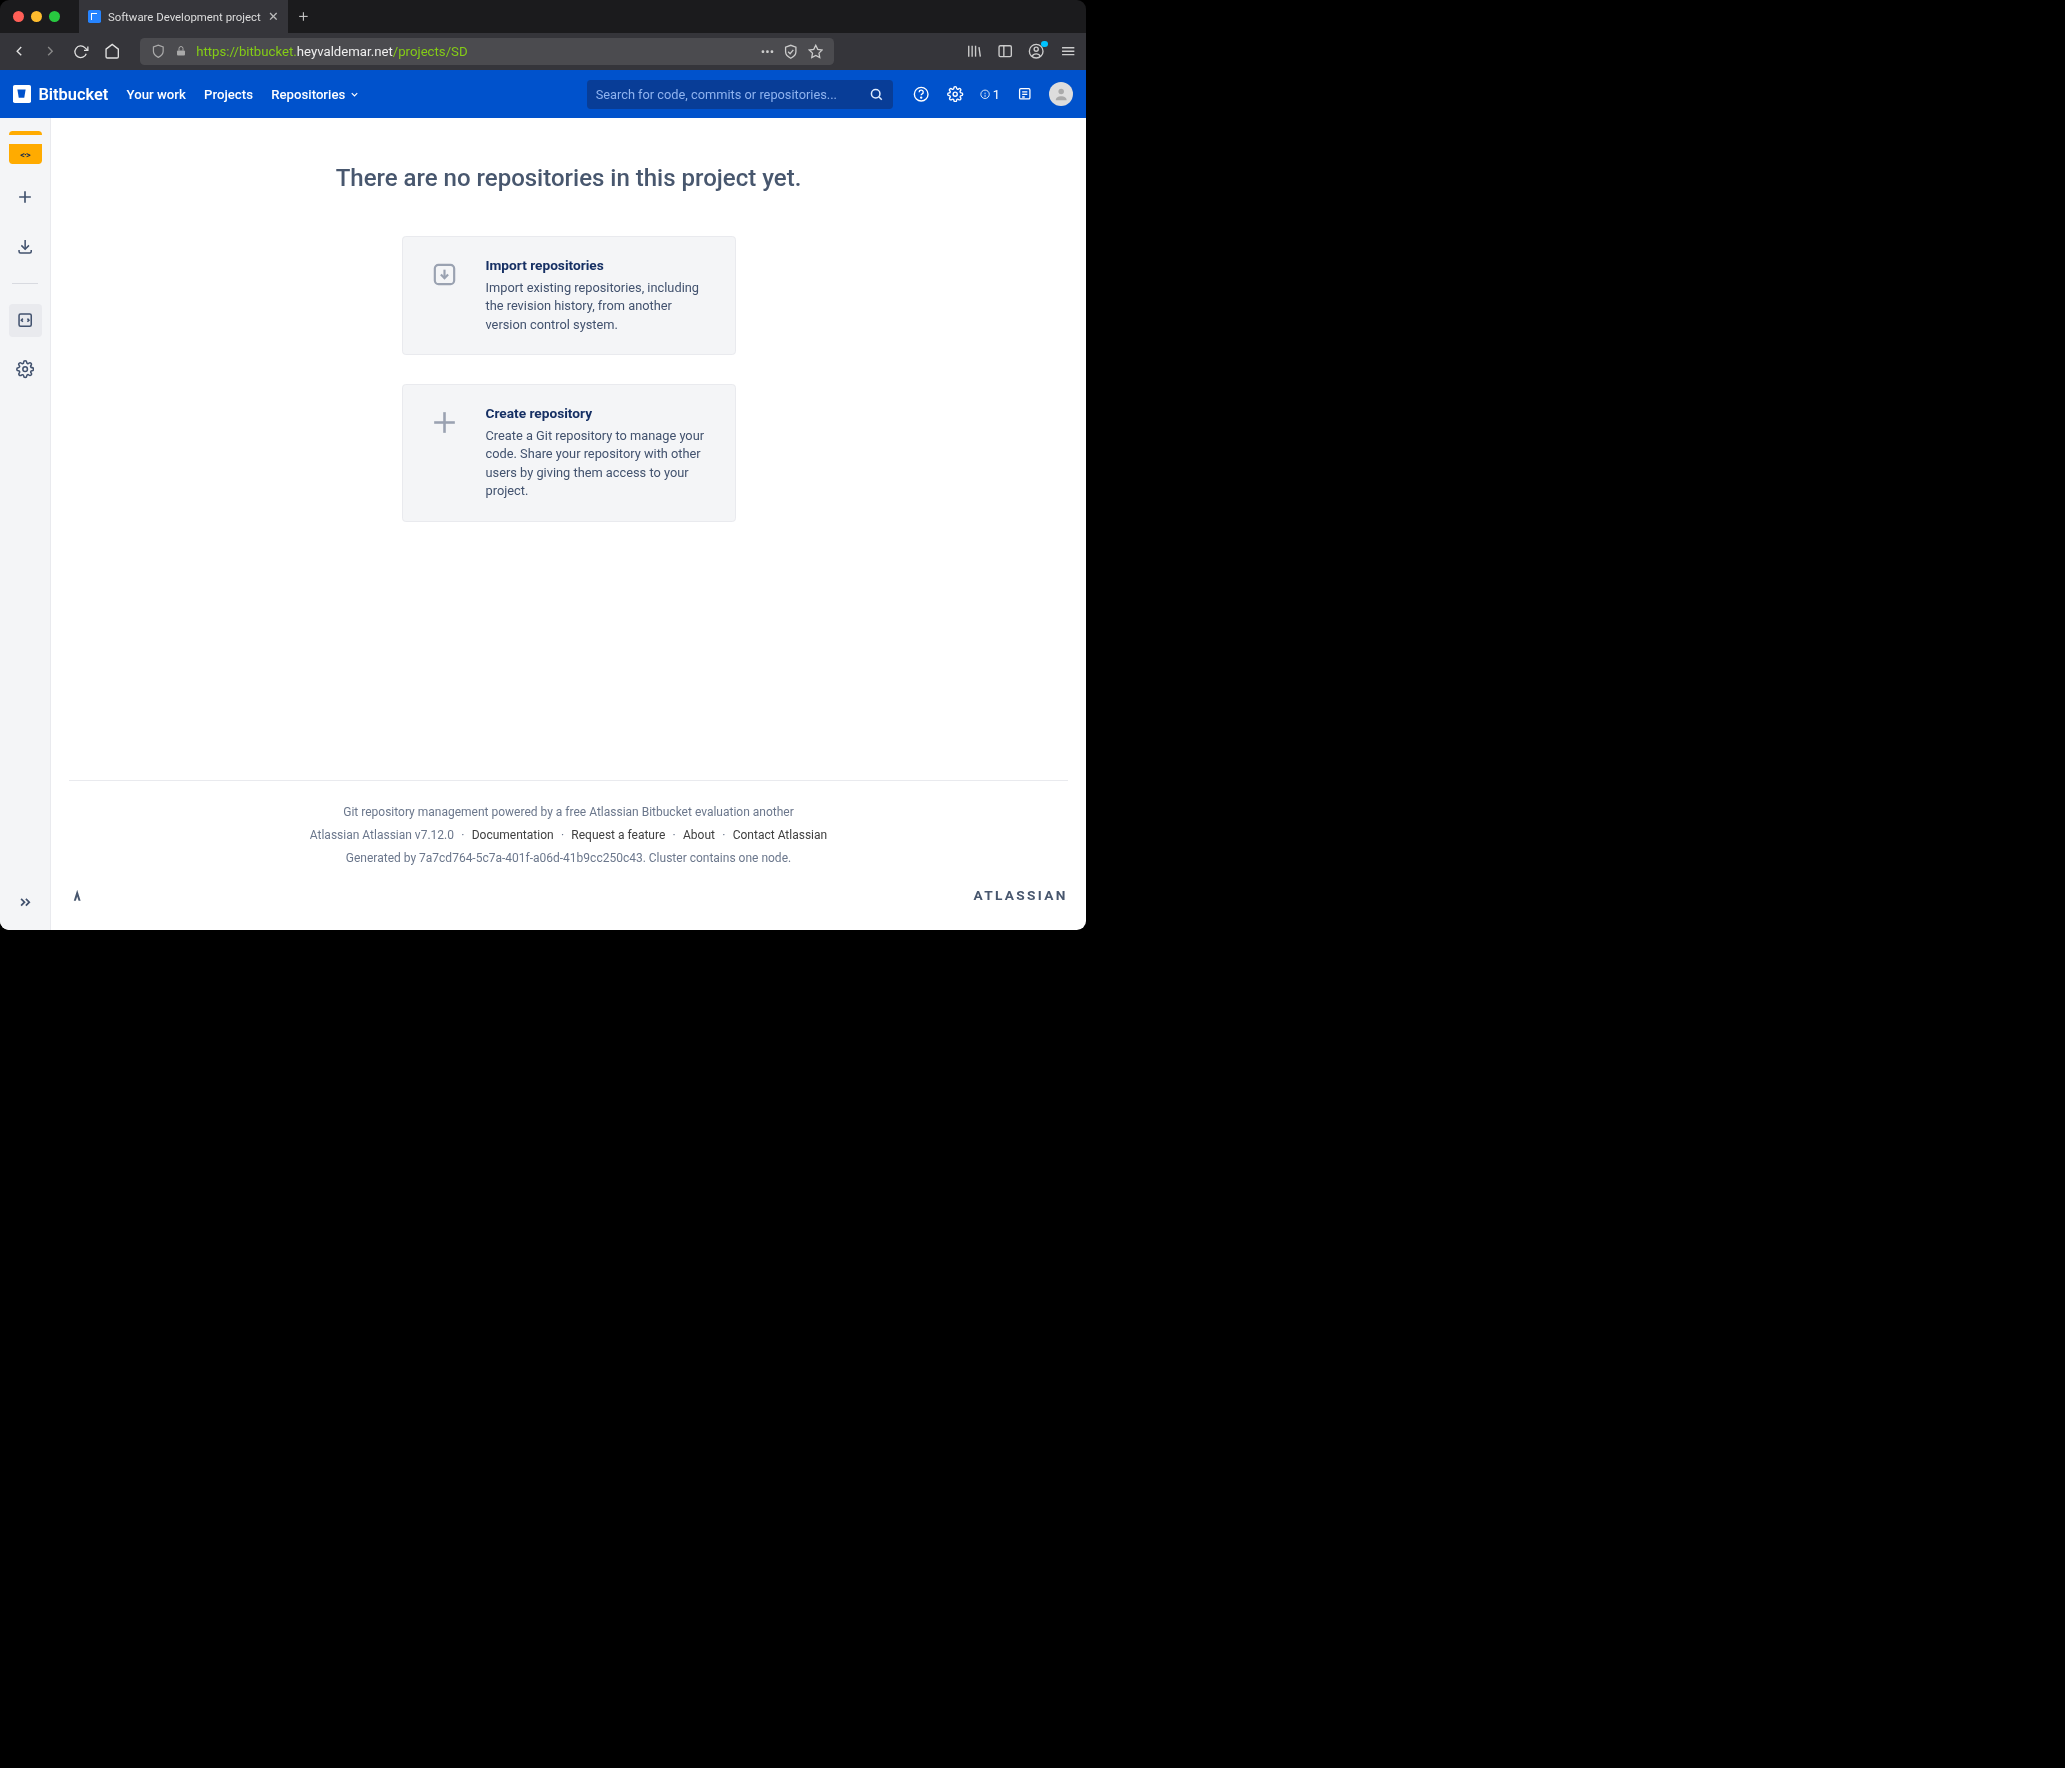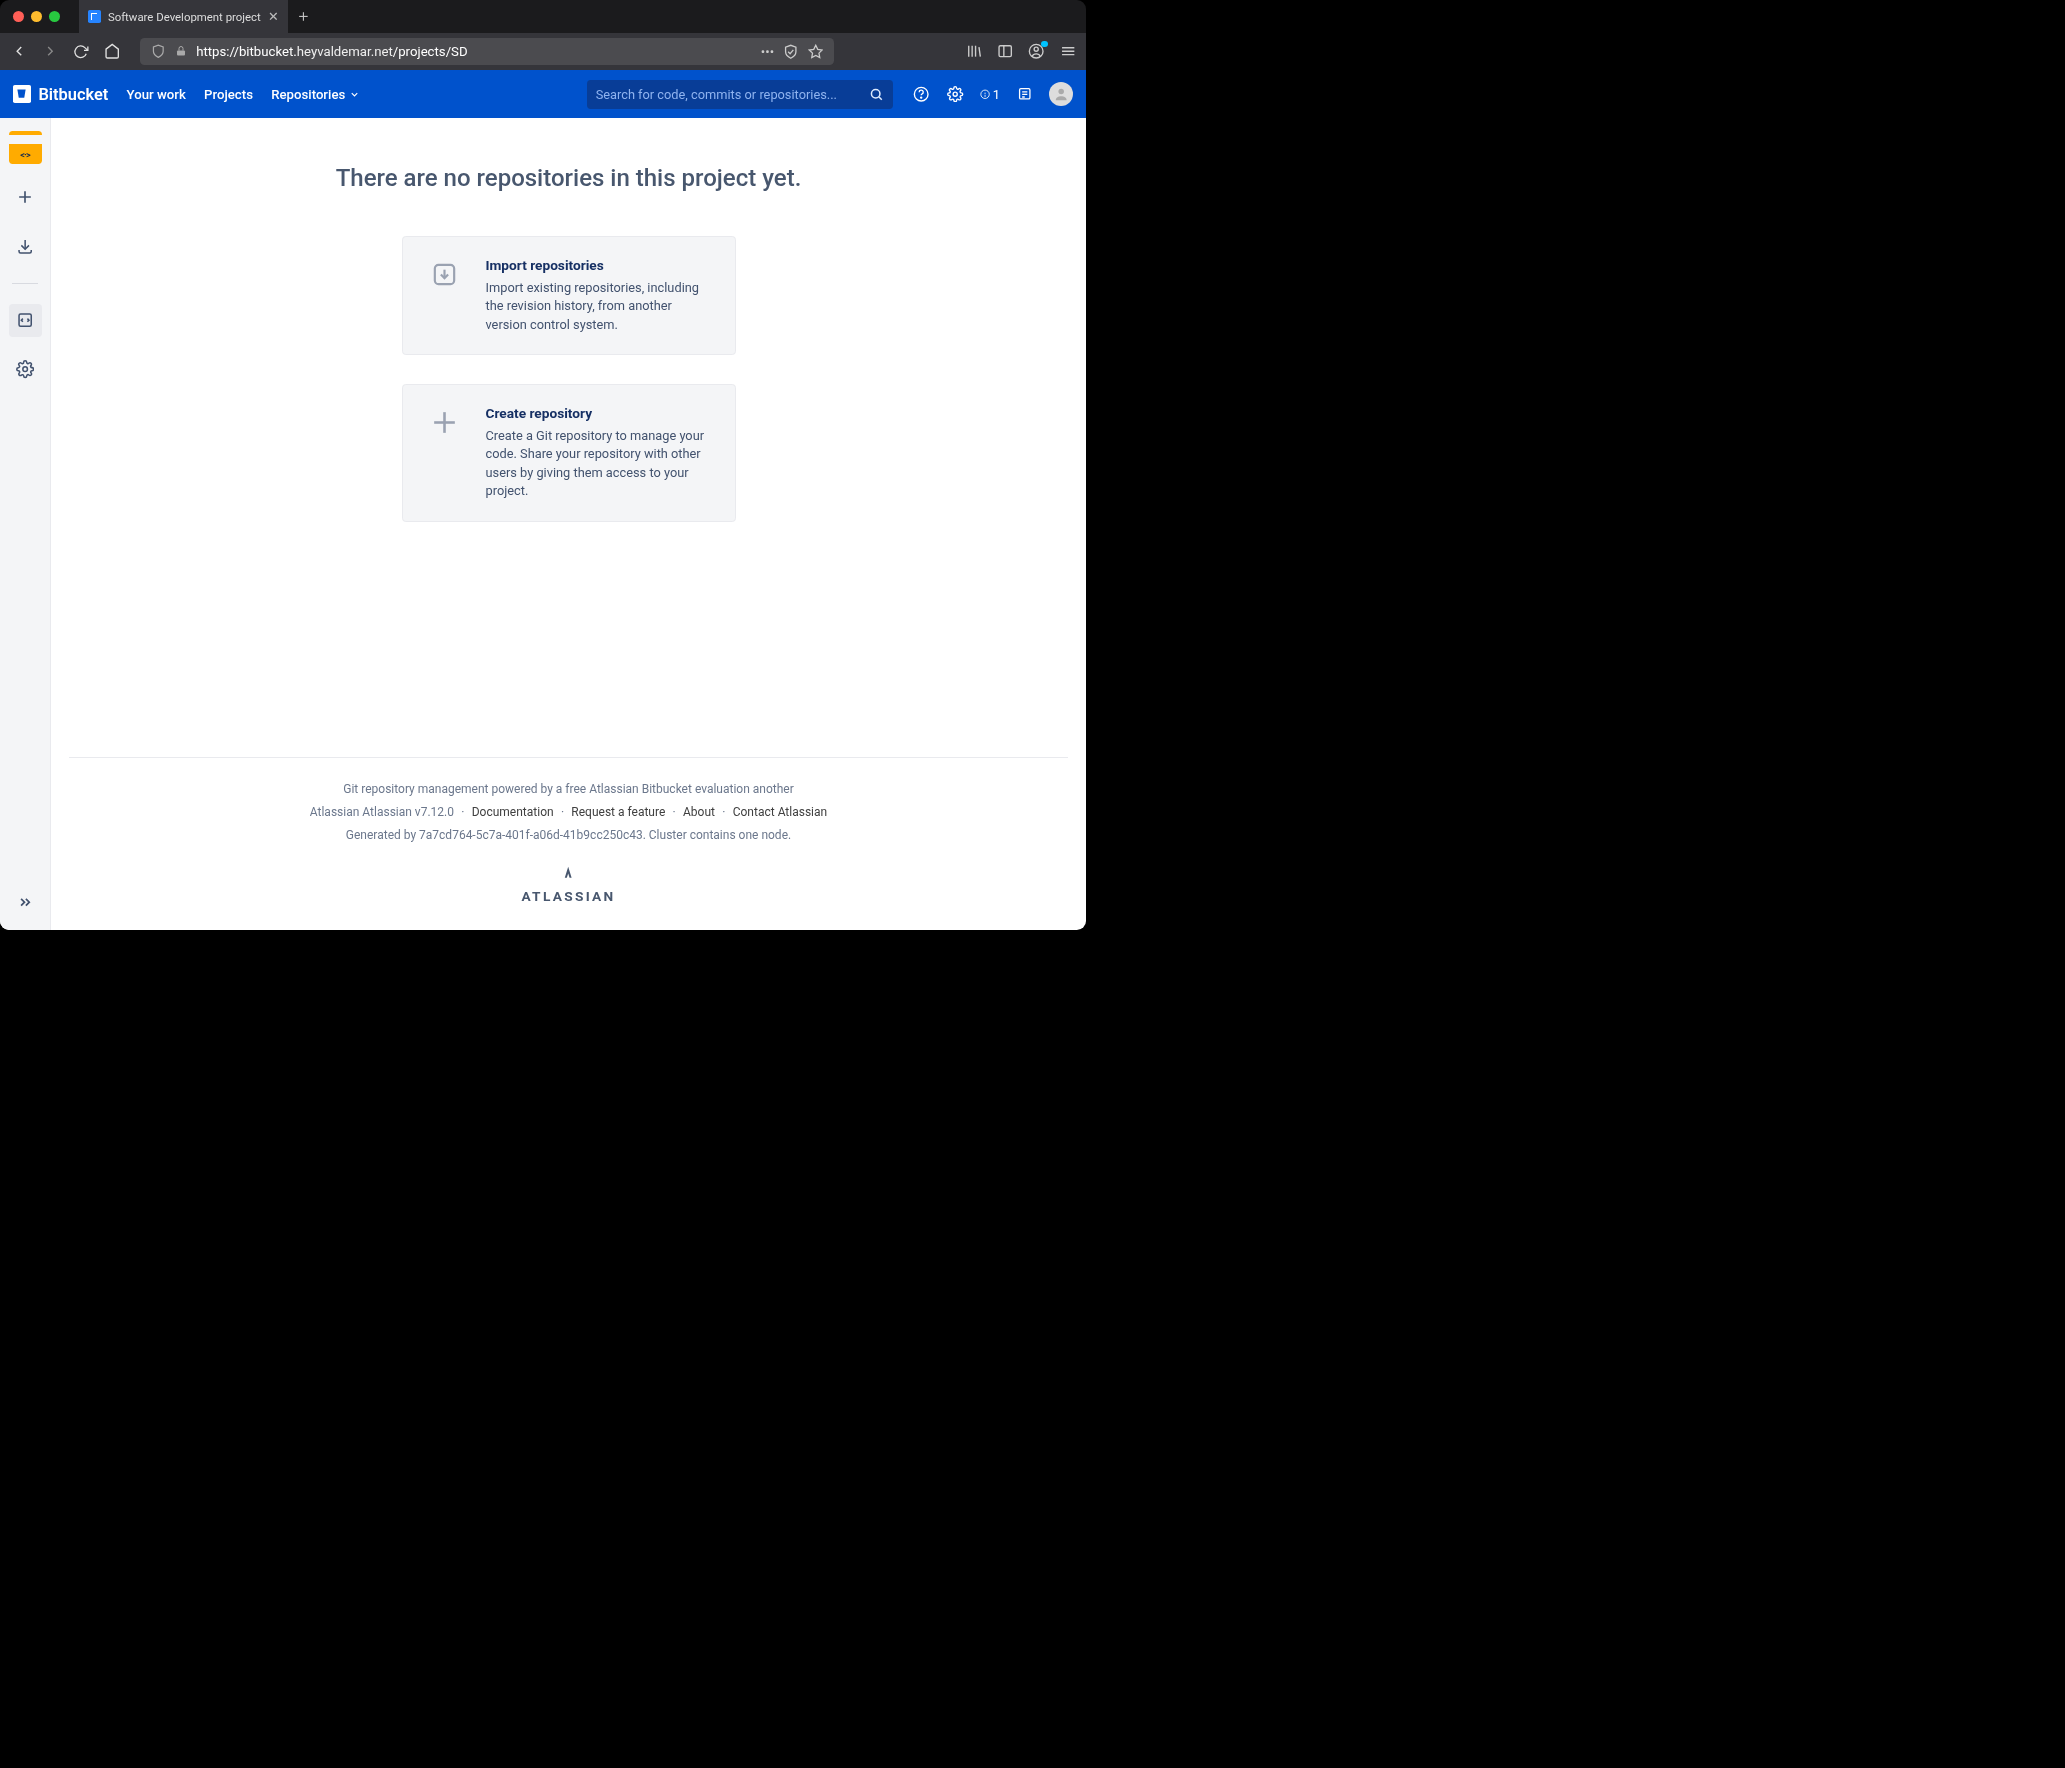--- a/index.html
+++ b/index.html
@@ -16,21 +16,21 @@
 .btab .favicon::after{content:"";width:5.5px;height:5.5px;border:1.4px solid #fff;border-right:none;border-bottom:none;}
 .btab-label{white-space:nowrap;overflow:hidden;text-overflow:ellipsis;}
 .btab-close{color:#bbb;font-size:12.8px;cursor:pointer;}
 .newtab{width:31px;display:flex;align-items:center;justify-content:center;color:#ccc;cursor:pointer;}
 
 .toolbar { height:37px; background:#35353a; display:flex; align-items:center; padding:0 9.1px; gap:11px; }
 .nav-btn { width:20px;height:20px;display:flex;align-items:center;justify-content:center;color:#888;cursor:pointer;}
 .nav-btn.enabled{color:#e0e0e0;}
 .urlbar { flex:1; height:27.4px; background:#4b4b4f; border-radius:4.6px; display:flex; align-items:center; padding:0 11px; gap:9.1px; color:#aaa; font-size:13.2px; margin:0 7.3px; max-width:694px;}
 .urlbar .url { flex:1; display:flex; align-items:center; }
-.urlbar .dim{color:#ffffff;}
+.urlbar .dim{color:#84cc16;}
 .urlbar .host{color:#eee;}
 .right-tools{display:flex;gap:12.8px;align-items:center;margin-left:auto;}
 .tool-icn{width:18.3px;height:18.3px;display:flex;align-items:center;justify-content:center;color:#ccc;cursor:pointer;position:relative;}
 .notif-dot{position:absolute;top:-1.8px;right:-1.8px;width:6.4px;height:6.4px;border-radius:50%;background:#00c3ff;}
 
 
 .page { background:#fff; height:calc(100% - 69px); display:flex; flex-direction:column; }
 .app-header{height:48px;background:#0052cc;display:flex;align-items:center;padding:0 12.8px;gap:18.3px;color:#fff;}
 .logo{display:flex;align-items:center;gap:7.3px;font-weight:600;font-size:16.4px;}
 .logo-mark{width:18.3px;height:18.3px;background:#fff;display:flex;align-items:center;justify-content:center;color:#0052cc;border-radius:1.8px;}
@@ -60,21 +60,21 @@
 .card{width:334px;background:#f4f5f7;border:0.9px solid #e9eaee;border-radius:3.7px;padding:20px 24px;display:flex;gap:24px;margin-bottom:29px;cursor:pointer;}
 .card-icn{width:35px;height:35px;flex-shrink:0;display:flex;align-items:center;justify-content:center;color:#9aa2b1;}
 .card-title{font-size:13.7px;font-weight:700;color:#163064;margin-bottom:5.5px;}
 .card-desc{font-size:12.8px;color:#42526e;line-height:1.45;}
 
 .footer{margin-top:auto;border-top:0.9px solid #e9eaee;padding:24px 0 27.4px;width:100%;text-align:center;color:#6b778c;font-size:12px;}
 .footer a{color:#404040;text-decoration:none;text-align:center;}
 .footer-line{margin-bottom:9.1px;}
 .footer-links{display:flex;justify-content:center;gap:7.3px;flex-wrap:wrap;margin-bottom:9.1px;}
 .footer-links .sep{color:#6b778c;}
-.atlassian-logo{display:flex;justify-content:flex-end;align-items:center;gap:7.3px;color:#48576e;font-weight:700;letter-spacing:2.3px;font-size:13.7px;margin-top:22px;flex-direction:column;}
+.atlassian-logo{display:flex;justify-content:space-between;align-items:center;gap:7.3px;color:#48576e;font-weight:700;letter-spacing:2.3px;font-size:13.7px;margin-top:22px;}
 </style>
 </head>
 <body>
 
 <div class="titlebar">
   <div class="traffic">
     <div class="tl red"></div>
     <div class="tl yellow"></div>
     <div class="tl green"></div>
   </div>

